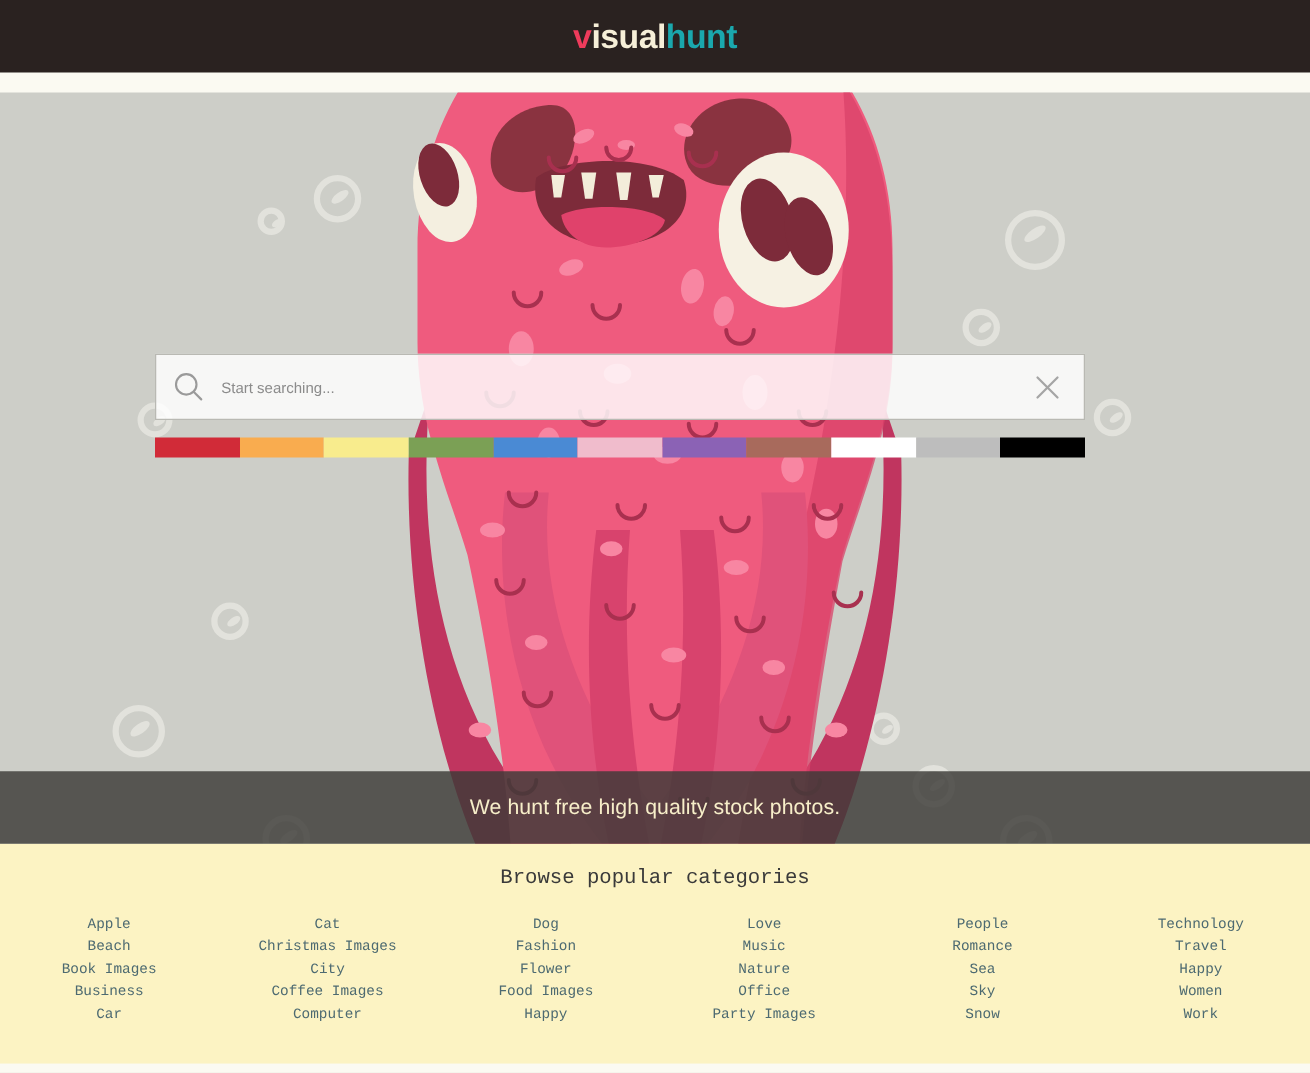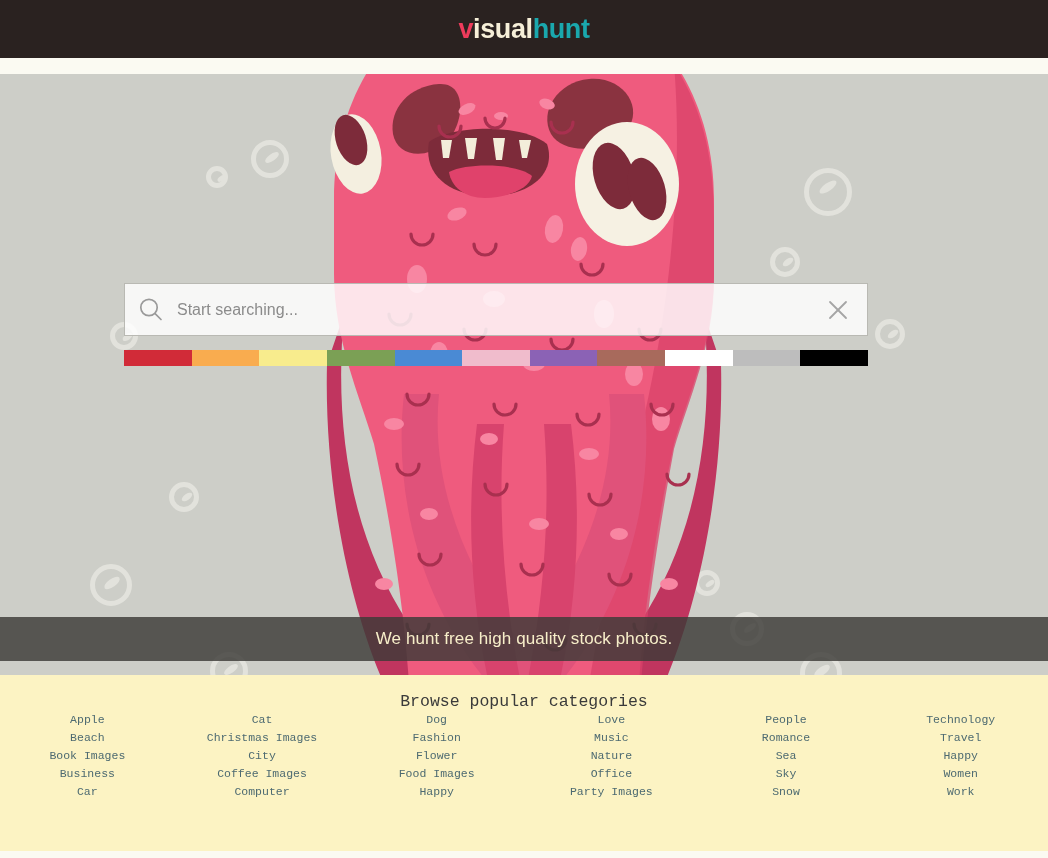--- a/index.html
+++ b/index.html
@@ -88,21 +88,21 @@
     align-items: center;
     justify-content: center;
     flex: 0 0 52px;
   }
   .search-input {
     flex: 1 1 auto;
     border: none;
     outline: none;
     background: transparent;
     font-family: "Liberation Sans", sans-serif;
-    font-size: 16px;
+    font-size: 12px;
     color: #0f172a;
     height: 100%;
     padding: 0;
   }
   .search-input::placeholder { color: #8b8b8b; opacity: 1; }
   .clear-btn {
     width: 58px;
     height: 53px;
     display: flex;
     align-items: center;
@@ -126,21 +126,21 @@
     height: 16px;
     cursor: pointer;
   }
 
   
   .tagline-band {
     position: absolute;
     left: 0;
     top: 617px;
     width: 1048px;
-    height: 44px;
+    height: 58px;
     background: rgba(60,58,55,0.82);
     display: flex;
     align-items: center;
     justify-content: center;
     z-index: 25;
   }
   .tagline {
     color: #f7eec9;
     font-size: 17px;
     letter-spacing: 0.1px;
@@ -156,21 +156,21 @@
     background: #fcf3c3;
     font-family: Liberation Mono, monospace;
   }
   .cat-title {
     text-align: center;
     padding-top: 17px;
     font-size: 16.5px;
     color: #3a3a3a;
   }
   .cat-cols {
-    margin-top: 0;
+    margin-top: 20px;
     display: flex;
     width: 1048px;
   }
   .cat-col {
     flex: 1 1 0;
     text-align: center;
   }
   .cat-link {
     display: block;
     font-size: 11.5px;

